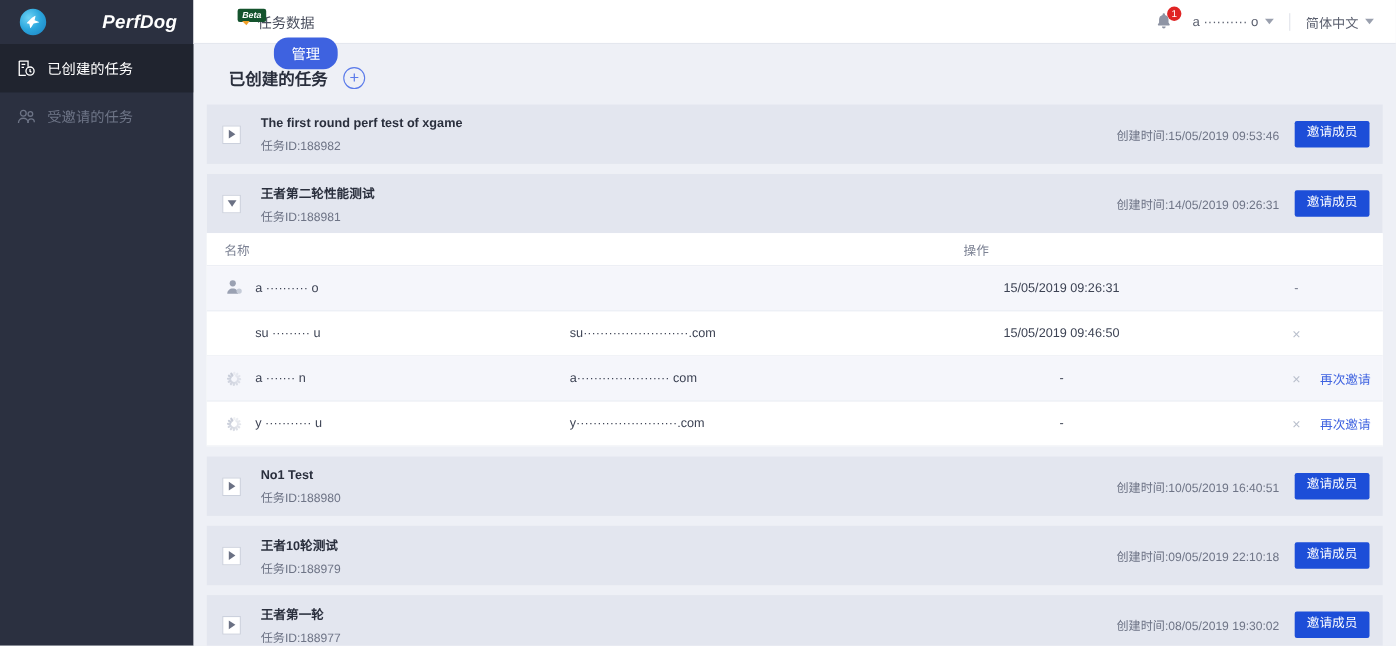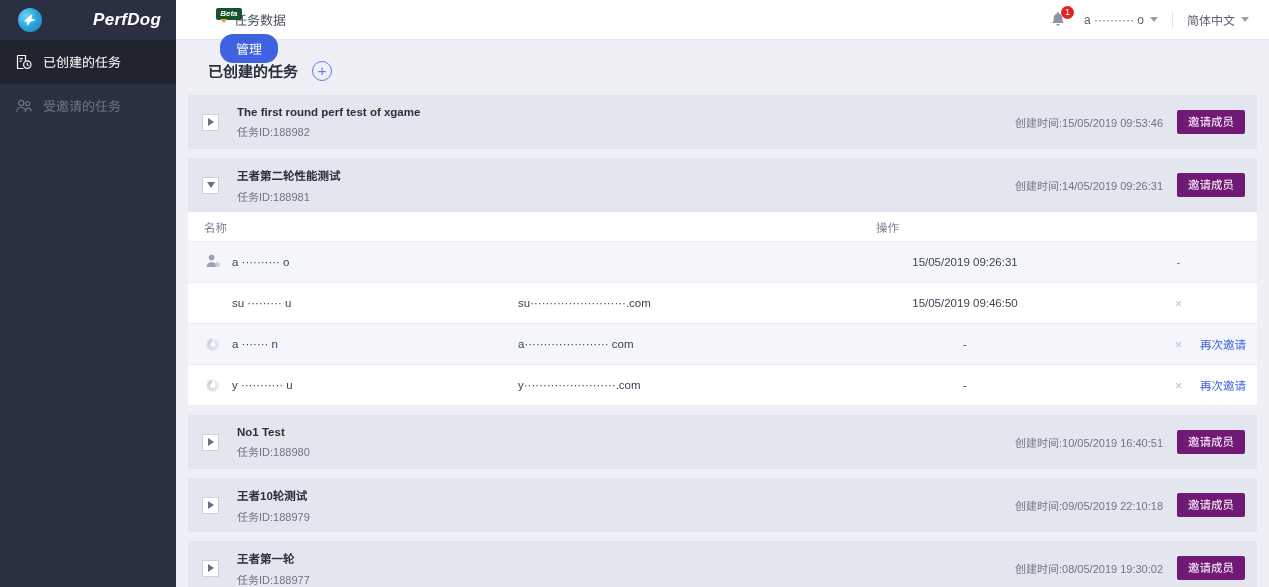--- a/index.html
+++ b/index.html
@@ -70,21 +70,21 @@
     height: 40px; background: #ffffff;
     display: flex; align-items: center;
     border-bottom: 1px solid #e4e7ee;
     flex: 0 0 40px;
   }
   .tabs { display: flex; align-items: flex-start; margin-left: 44px; flex-direction: column; }
   .tab {
     font-size: 13px; color: #4a4f5e; cursor: pointer;
     padding: 5px 14px; border-radius: 13px; margin-right: 44px;
   }
-  .tab.active { background: #3e62e0; color: #ffffff; margin-right: 0; padding: 5px 16px; }
+  .tab.active { background: #3e62e0; color: #ffffff; margin-right: 0; padding: 5px 16px; margin-left: 29px; }
 
   .topbar-right { margin-left: auto; display: flex; align-items: center; padding-right: 20px; }
   .bell-wrap { position: relative; width: 22px; height: 22px; margin-right: 14px; cursor: pointer; }
   .bell-badge {
     position: absolute; right: -4px; top: -3px;
     min-width: 13px; height: 13px; border-radius: 7px;
     background: #e02424; color: #fff; font-size: 9px;
     display: flex; align-items: center; justify-content: center;
     padding: 0 3px; line-height: 1;
   }
@@ -122,23 +122,23 @@
   .tri-right { width: 0; height: 0; border-top: 4px solid transparent; border-bottom: 4px solid transparent; border-left: 6px solid #6b7184; }
   .tri-down  { width: 0; height: 0; border-left: 4px solid transparent; border-right: 4px solid transparent; border-top: 6px solid #6b7184; }
 
   .task-meta { display: flex; flex-direction: column; justify-content: center; gap: 5px; }
   .task-name { font-size: 11.5px; font-weight: bold; color: #2a2f3d; }
   .task-id { font-size: 11px; color: #6e7486; }
 
   .task-right { margin-left: auto; display: flex; align-items: center; }
   .task-time { font-size: 11px; color: #6e7486; margin-right: 14px; }
   .invite-btn {
-    background: #701a75; color: #ffffff; font-size: 11.5px;
+    background: #1d4ed8; color: #ffffff; font-size: 11.5px;
     padding: 5px 11px; border-radius: 2px; cursor: pointer; border: none;
-    font-family: Liberation Sans, sans-serif; line-height: 1.3;
+    font-family: Liberation Mono, monospace; line-height: 1.3;
   }
 
   
   .member-table { background: #ffffff; }
   .mt-row { display: flex; align-items: center; height: 41px; font-size: 11.5px; }
   .mt-head { height: 30px; color: #7b8193; border-bottom: 1px solid #eceef4; }
   .mt-body-row { border-bottom: 1px solid #eceef4; color: #3d4354; }
   .mt-body-row.alt { background: #f5f6fb; }
   .c-name  { width: 330px; padding-left: 16px; display: flex; align-items: center; }
   .c-mail  { width: 312px; }

